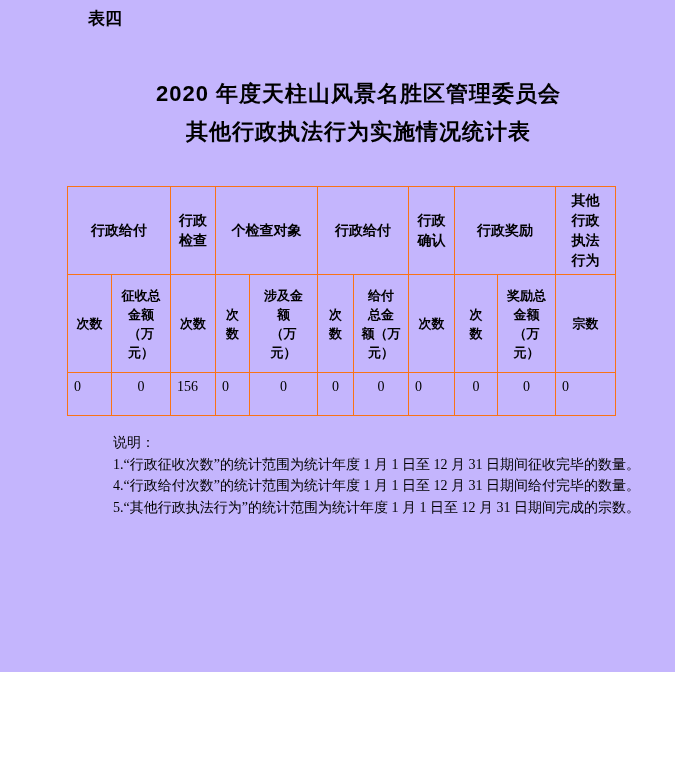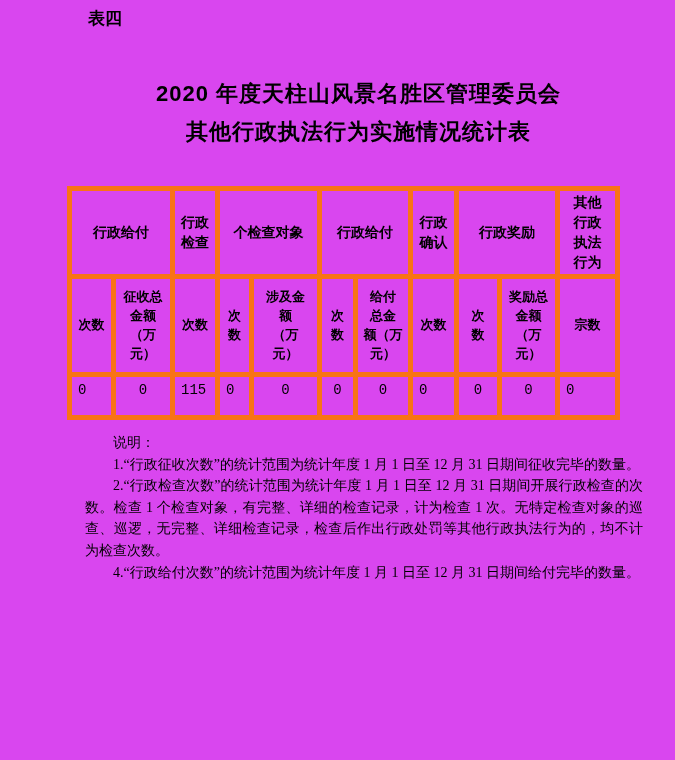--- a/index.html
+++ b/index.html
@@ -1,21 +1,21 @@
 <!DOCTYPE html>
 <html><head>
 <meta charset="utf-8">
 <style>
   * { margin: 0; padding: 0; box-sizing: border-box; }
   html, body { background: #ffffff; }
   .page {
     position: relative;
     width: 675px;
-    height: 760px;
-    background: #d946ef;
+    height: 672px;
+    background: #c4b5fd;
     color: #000000;
     font-family: "Liberation Serif", serif;
     overflow: hidden;
   }
   .corner-label {
     position: absolute;
     left: 88px;
     top: 7px;
     font-family: "Liberation Sans", sans-serif;
     font-weight: bold;
@@ -36,26 +36,25 @@
   .doc-title.line2 { top: 117px; text-align: center; }
   table.stats {
     position: absolute;
     left: 67px;
     top: 186px;
     width: 548px;
     border-collapse: collapse;
     table-layout: fixed;
   }
   table.stats th, table.stats td {
-    border: 5px solid #f97316;
+    border: 1px solid #f97316;
     text-align: center;
     vertical-align: middle;
     white-space: pre-line;
     overflow: hidden;
-    font-family: Liberation Mono, monospace;
   }
   tr.row-groups { height: 88px; }
   tr.row-subheads { height: 98px; }
   tr.row-data { height: 43px; }
   tr.row-groups th {
     font-size: 14px;
     font-weight: bold;
     line-height: 20px;
   }
   tr.row-subheads th {
@@ -147,33 +146,33 @@
 数</th>
       <th>奖励总
 金额
 （万
 元）</th>
       <th>宗数</th>
     </tr>
     <tr class="row-data">
       <td class="al">0</td>
       <td class="ac">0</td>
-      <td class="al">115</td>
+      <td class="al">156</td>
       <td class="al">0</td>
       <td class="ac">0</td>
       <td class="ac">0</td>
       <td class="ac">0</td>
       <td class="al">0</td>
       <td class="ac">0</td>
       <td class="ac">0</td>
       <td class="al">0</td>
     </tr>
   </tbody>
     </table>
 
   <div class="notes">
     <p>说明：</p>
     <p>1.“行政征收次数”的统计范围为统计年度 1 月 1 日至 12 月 31 日期间征收完毕的数量。</p>
-    <p>2.“行政检查次数”的统计范围为统计年度 1 月 1 日至 12 月 31 日期间开展行政检查的次数。检查 1 个检查对象，有完整、详细的检查记录，计为检查 1 次。无特定检查对象的巡查、巡逻，无完整、详细检查记录，检查后作出行政处罚等其他行政执法行为的，均不计为检查次数。</p>
     <p>4.“行政给付次数”的统计范围为统计年度 1 月 1 日至 12 月 31 日期间给付完毕的数量。</p>
+    <p>5.“其他行政执法行为”的统计范围为统计年度 1 月 1 日至 12 月 31 日期间完成的宗数。</p>
   </div>
 
 </div>
 
 </body></html>

